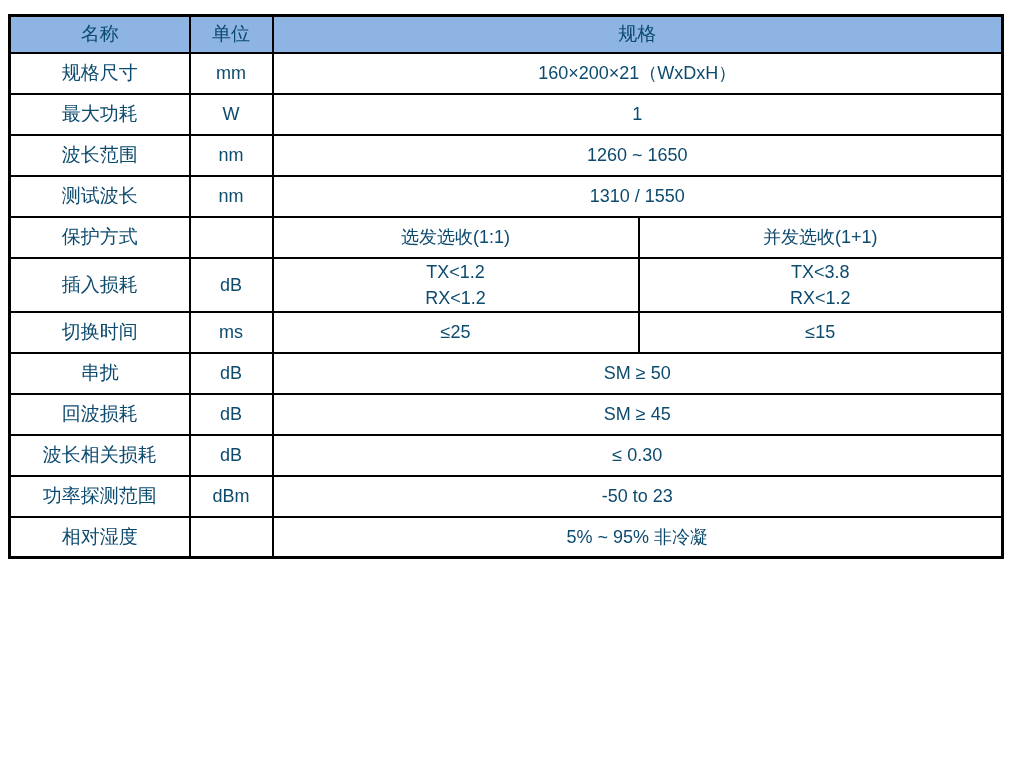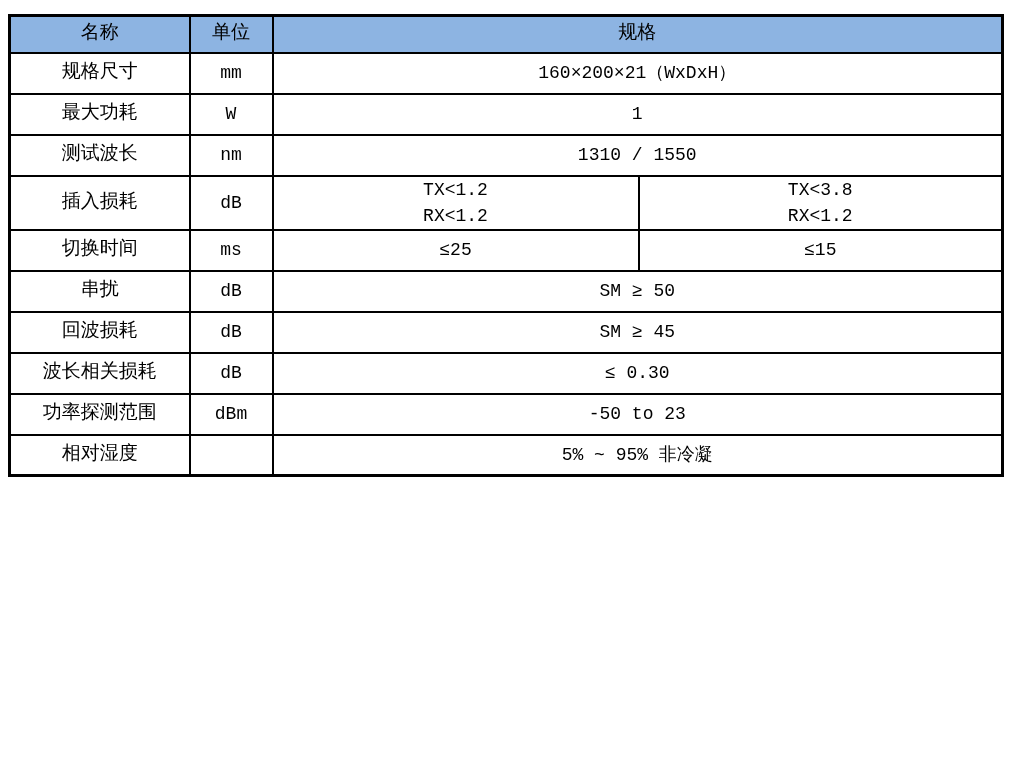--- a/index.html
+++ b/index.html
@@ -15,23 +15,23 @@
     height: 780px;
     background: #ffffff;
     box-sizing: border-box;
     padding: 14px 8px;
   }
   table.spec-table {
     border-collapse: collapse;
     table-layout: fixed;
     width: 993px;
     border: 3px solid #000;
-    font-family: Liberation Mono, monospace;
+    font-family: Liberation Sans, sans-serif;
     font-size: 18px;
-    color: #000000;
+    color: #0c4a6e;
   }
   table.spec-table col.c-name { width: 180px; }
   table.spec-table col.c-unit { width: 83px; }
   table.spec-table col.c-spec1 { width: 366px; }
   table.spec-table col.c-spec2 { width: 364px; }
   table.spec-table th,
   table.spec-table td {
     border: 2px solid #000;
     text-align: center;
     vertical-align: middle;
@@ -74,23 +74,34 @@
         <td class="name-cell">规格尺寸</td>
         <td>mm</td>
         <td colspan="2">160×200×21（WxDxH）</td>
       </tr>
       <tr>
         <td class="name-cell">最大功耗</td>
         <td>W</td>
         <td colspan="2">1</td>
       </tr>
       <tr>
+        <td class="name-cell">波长范围</td>
+        <td>nm</td>
+        <td colspan="2">1260 ~ 1650</td>
+      </tr>
+      <tr>
         <td class="name-cell">测试波长</td>
         <td>nm</td>
         <td colspan="2">1310 / 1550</td>
+      </tr>
+      <tr>
+        <td class="name-cell">保护方式</td>
+        <td></td>
+        <td>选发选收(1:1)</td>
+        <td>并发选收(1+1)</td>
       </tr>
       <tr class="tall">
         <td class="name-cell">插入损耗</td>
         <td>dB</td>
         <td>TX&lt;1.2
 RX&lt;1.2</td>
         <td>TX&lt;3.8
 RX&lt;1.2</td>
       </tr>
       <tr>

